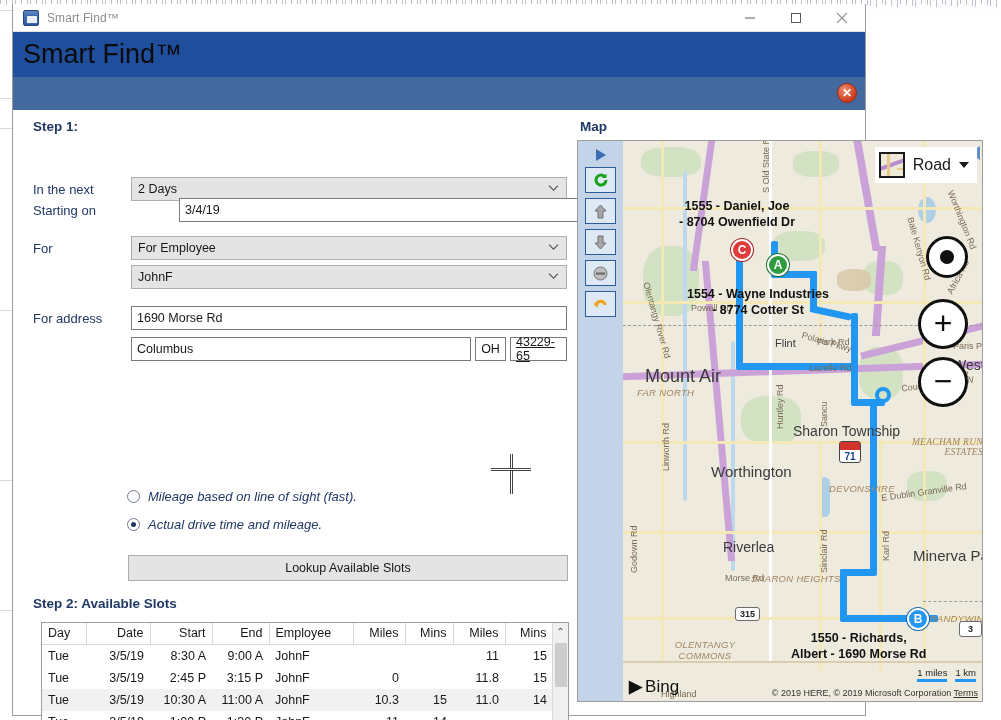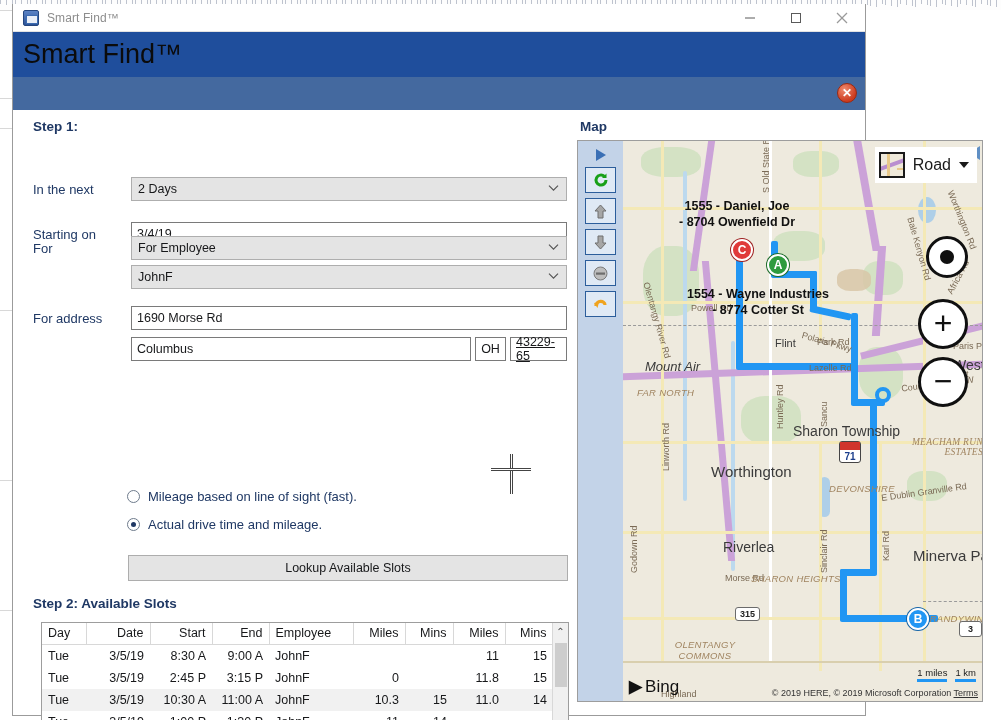--- a/index.html
+++ b/index.html
@@ -52,32 +52,32 @@
   .step-title { font-size:13.5px; font-weight:bold; color:#1f3864; }
   #step1-title { position:absolute; left:20px; top:9px; }
   .frow { position:absolute; left:20px; display:flex; align-items:center; }
   .flabel { width:98px; font-size:13px; color:#1f3864; }
   .combo { width:436px; height:24px; background:#e4e4e4; border:1px solid #aeaeae;
     display:flex; align-items:center; padding:0 6px; font-size:12.5px; color:#17181a; position:relative; cursor:pointer; }
   .combo .chev { position:absolute; right:7px; top:50%; transform:translateY(-60%); }
   .textbox { height:24px; background:#ffffff; border:1px solid #7a7a7a;
     display:flex; align-items:center; padding:0 5px; font-size:12.5px; color:#17181a; }
 
-  #r-find    { top:38px; } #r-next { top:67px; } #r-start { top:112px; }
+  #r-find    { top:38px; } #r-next { top:67px; } #r-start { top:88px;gap:48px; }
   #r-for     { top:126px; } #r-emp { top:155px; }
   #r-addr1   { top:196px; } #r-addr2 { top:227px; }
 
   #combo-emp { margin-left:98px; }
   #tb-date { width:436px; }
   #tb-addr1 { width:436px; }
   #tb-city { width:340px; }
   #tb-state { width:31px; justify-content:center; padding:0; margin-left:4px; }
   #tb-zip { width:57px; margin-left:4px;text-decoration:underline; }
 
-  .radio-row { position:absolute; left:114px; display:flex; align-items:center; font-size:13px; color:#1f3864; cursor:pointer; }
+  .radio-row { position:absolute; left:114px; display:flex; align-items:center; font-size:13px; color:#1f3864; cursor:pointer;font-style:italic; }
   #radio1 { top:379px; } #radio2 { top:407px; }
   .radio { width:13px; height:13px; border:1px solid #6e7b8c; border-radius:50%; margin-right:8px;
     background:#fff; position:relative; flex:none; }
   .radio.on:after { content:""; position:absolute; left:3px; top:3px; width:5px; height:5px;
     border-radius:50%; background:#1f3864; }
 
   #lookup-btn { position:absolute; left:115px; top:445px; width:440px; height:26px;
     background:#e4e4e4; border:1px solid #adadad; display:flex; align-items:center; justify-content:center;
     font-size:12.5px; color:#17181a; cursor:pointer; }
 
@@ -681,21 +681,21 @@
           <div class="rlabel" style="left:196px; top:432px; transform:rotate(-90deg); transform-origin:left top;">Sinclair Rd</div>
           <div class="rlabel" style="left:258px; top:420px; transform:rotate(-90deg); transform-origin:left top;">Karl Rd</div>
           <div class="rlabel" style="left:102px; top:432px;">Morse Rd</div>
           <div class="rlabel" style="left:258px; top:346px; transform:rotate(-8deg);">E Dublin Granville Rd</div>
           <div class="rlabel" style="left:196px; top:286px; transform:rotate(-90deg); transform-origin:left top;">Sancu</div>
           <div class="rlabel" style="left:38px; top:548px;">Highland</div>
 
           <div class="plabel" style="left:170px; top:282px; text-align:center; width:100px; font-size:14px;">Sharon Township</div>
           <div class="plabel" style="left:88px; top:322px; font-size:15px;">Worthington</div>
           <div class="plabel" style="left:100px; top:398px; font-size:14px;">Riverlea</div>
-          <div class="plabel" style="left:22px; top:218px; font-size:13px;font-style:italic;">Mount Air</div>
+          <div class="plabel" style="left:22px; top:225px; font-size:18px;">Mount Air</div>
           <div class="plabel" style="left:290px; top:406px; font-size:15px;">Minerva Pa</div>
 
           <div class="hood" style="left:14px; top:246px;">FAR NORTH</div>
           <div class="hood" style="left:206px; top:342px;">DEVONSHIRE</div>
           <div class="hood" style="left:128px; top:432px; text-align:center;">SHARON HEIGHTS</div>
           <div class="hood" style="left:36px; top:498px; width:92px; white-space:normal; text-align:center;">OLENTANGY COMMONS</div>
           <div class="hood" style="left:286px; top:296px; width:74px; white-space:normal; text-align:right;font-family:Liberation Serif, serif;">MEACHAM RUN ESTATES</div>
           <div class="hood" style="left:300px; top:472px;">BRANDYWINE</div>
           <div class="plabel" style="left:152px; top:196px; font-size:11px;">Flint</div>
           <div class="rlabel" style="left:194px; top:196px;">Park Rd</div>
@@ -712,20 +712,24 @@
             <div>- 8704 Owenfield Dr</div>
           </div>
           <div class="pin c" style="left:108px; top:98px;">C</div>
 
           <div class="calloutbox" style="left:64px; top:146px;">
             <div>1554 - Wayne Industries</div>
             <div>- 8774 Cotter St</div>
           </div>
           <div class="pin a" style="left:144px; top:113px;">A</div>
 
+          <div class="calloutbox" style="left:168px; top:490px;">
+            <div>1550 - Richards,</div>
+            <div>Albert - 1690 Morse Rd</div>
+          </div>
           <div class="pin b" style="left:284px; top:467px;">B</div>
 
           <div id="maptype">
             <div class="thumb">
               <i style="left:-4px; top:8px; width:34px; height:4px; transform:rotate(-20deg);"></i>
               <i style="left:6px; top:0; width:3px; height:26px; background:#e8c98a;"></i>
               <i style="left:16px; top:14px; width:16px; height:2px; background:#e8c98a;"></i>
             </div>
             <div class="lbl">Road</div>
             <div class="dd"></div>

